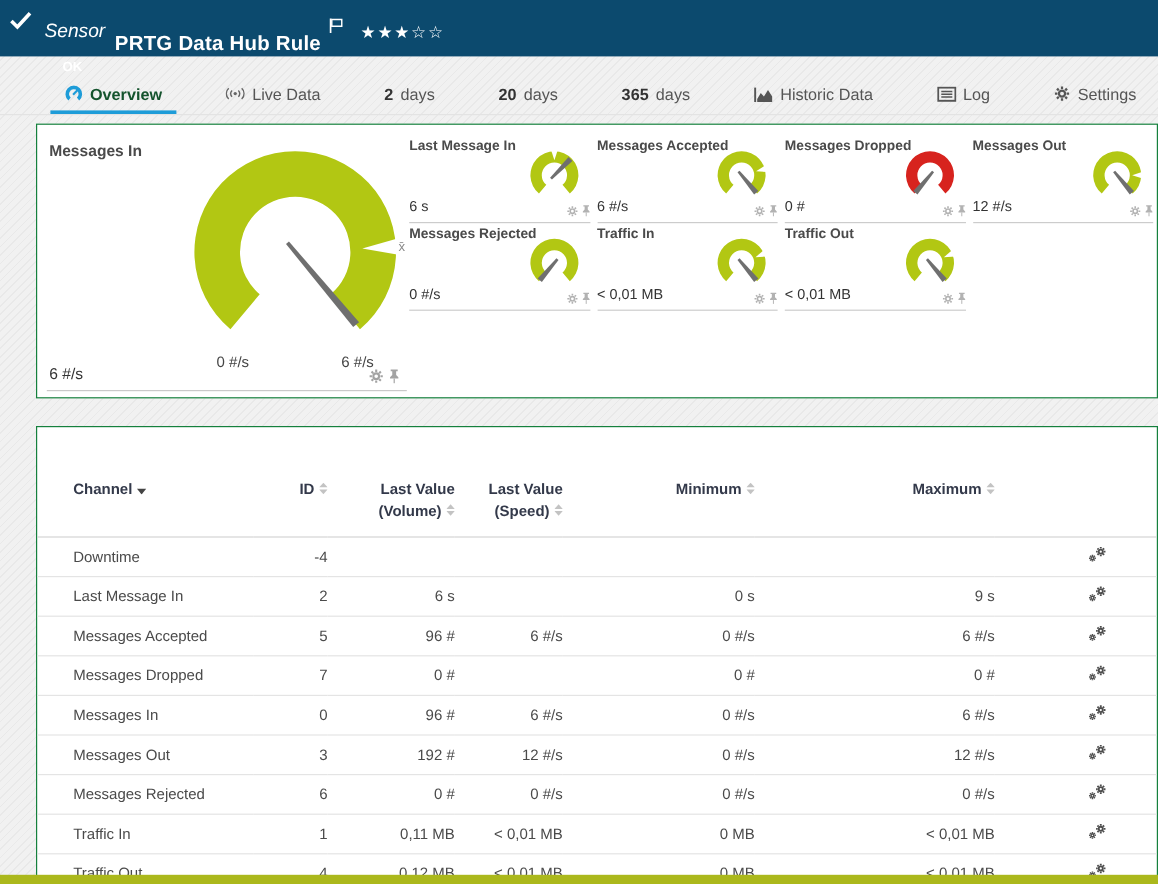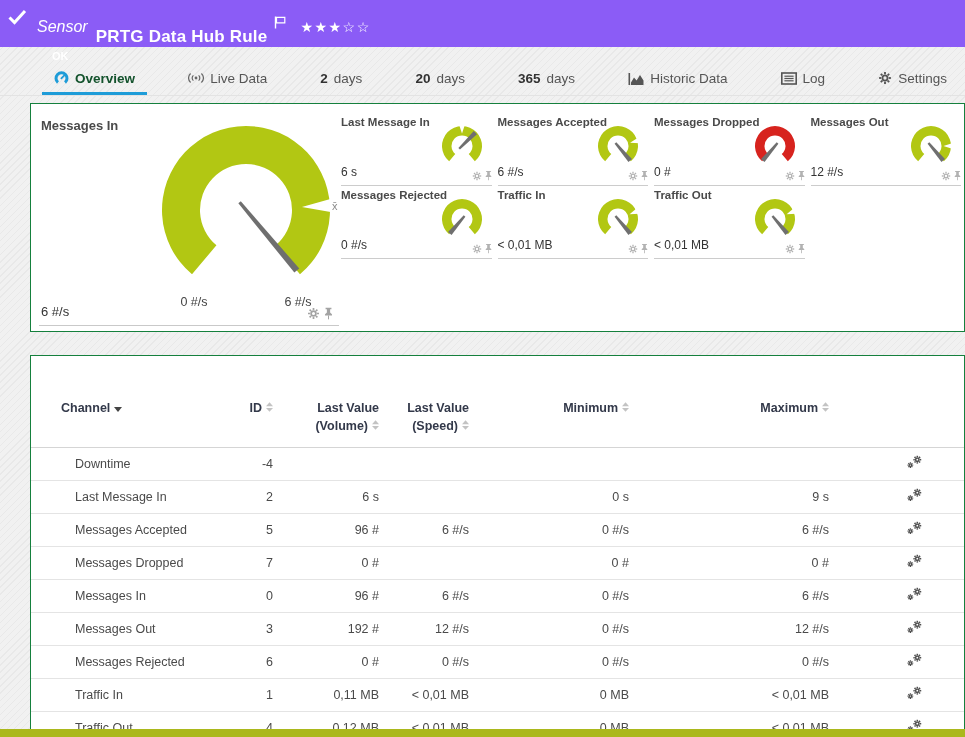--- a/index.html
+++ b/index.html
@@ -50,31 +50,31 @@
   .sgauge { position:absolute; right:4px; top:10px; }
   .svalue { position:absolute; left:0; bottom:6px; font-size:12px; color:#333; }
   .sicons { position:absolute; right:0; bottom:4px; display:flex; gap:3px; align-items:center; }
   
   table { border-collapse:collapse; width:100%; table-layout:fixed; }
   th { font-size:12.5px; color:#33394a; font-weight:bold; text-align:right; vertical-align:top;
        padding:44px 0 12px; border-bottom:1px solid #d5d5d5; line-height:1.4; cursor:pointer; }
   th.c-channel { text-align:left; padding-left:30px; }
   th.c-gear { cursor:default; }
   td { font-size:12.5px; color:#4a4a4a; height:33px; border-bottom:1px solid #e4e4e4; text-align:right; vertical-align:middle; }
-  td.c-channel { text-align:left; padding-left:44px; }
+  td.c-channel { text-align:left; padding-left:30px; }
   td.c-gear { text-align:center; padding-left:35px; }
   .sorticon { margin-left:4px; }
   .gearlink { display:inline-flex; cursor:pointer; }
   
   .bottomstrip { position:absolute; left:0; bottom:0; width:965px; height:8px; }
 </style>
 </head>
 <body>
 
-<header class="topbar" id="topbar" style="background: #8b5cf6;">
+<header class="topbar" id="topbar" style="background: #0c4a6e;">
   <span class="check-wrap" id="check-icon"><svg width="19" height="16" viewBox="0 0 19 16">
         <polyline points="1.5,8.5 6.5,13.5 17,2" fill="none" stroke="#fff" stroke-width="3"></polyline>
       </svg></span>
   <div class="titleblock">
     <div class="titleline">
       <span class="kind">Sensor</span>
       <span class="sname">PRTG Data Hub Rule</span>
       <span class="flag-wrap" id="flag-icon"><svg width="12" height="13" viewBox="0 0 12 13">
             <line x1="1.5" y1="0.5" x2="1.5" y2="12.5" stroke="#fff" stroke-width="1.4"></line>
             <path d="M2.5,1.3 H10.8 V6.8 H2.5 Z" fill="none" stroke="#fff" stroke-width="1.2"></path>

